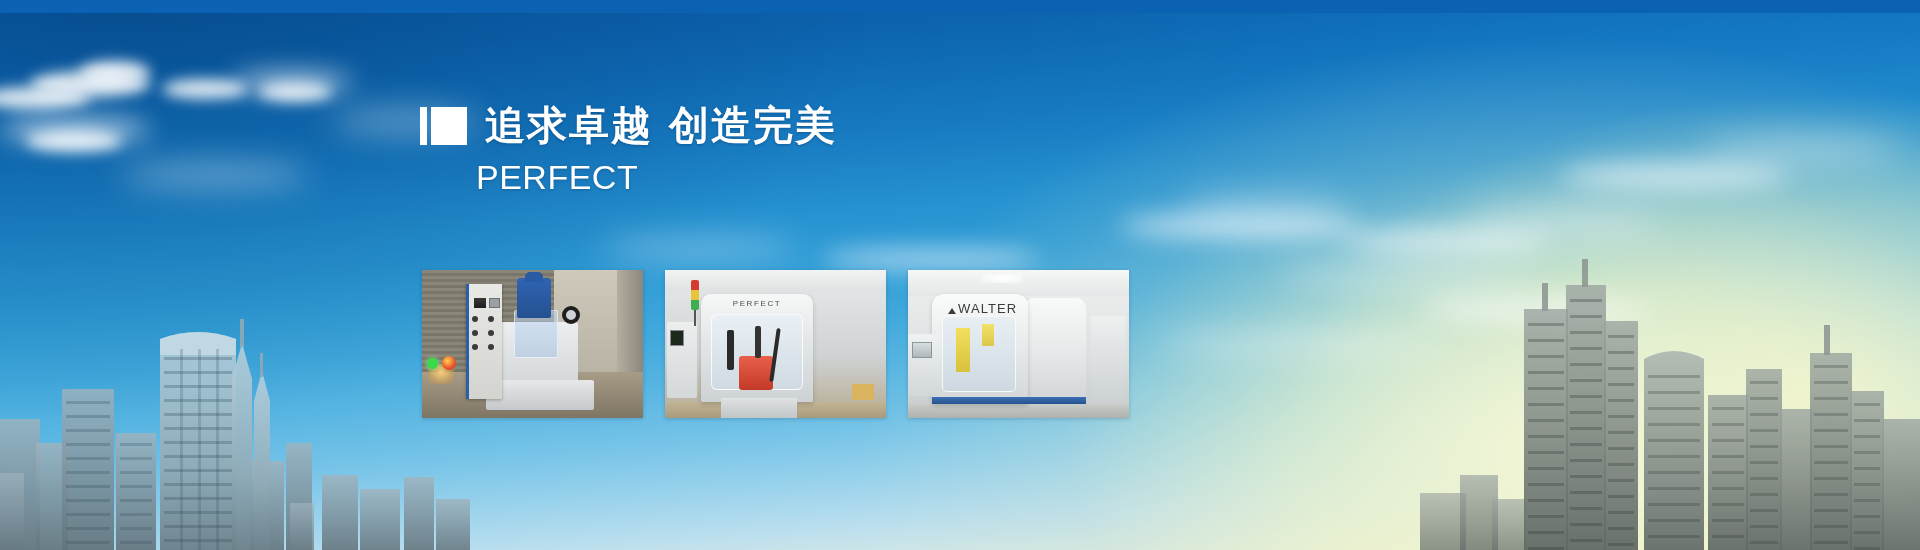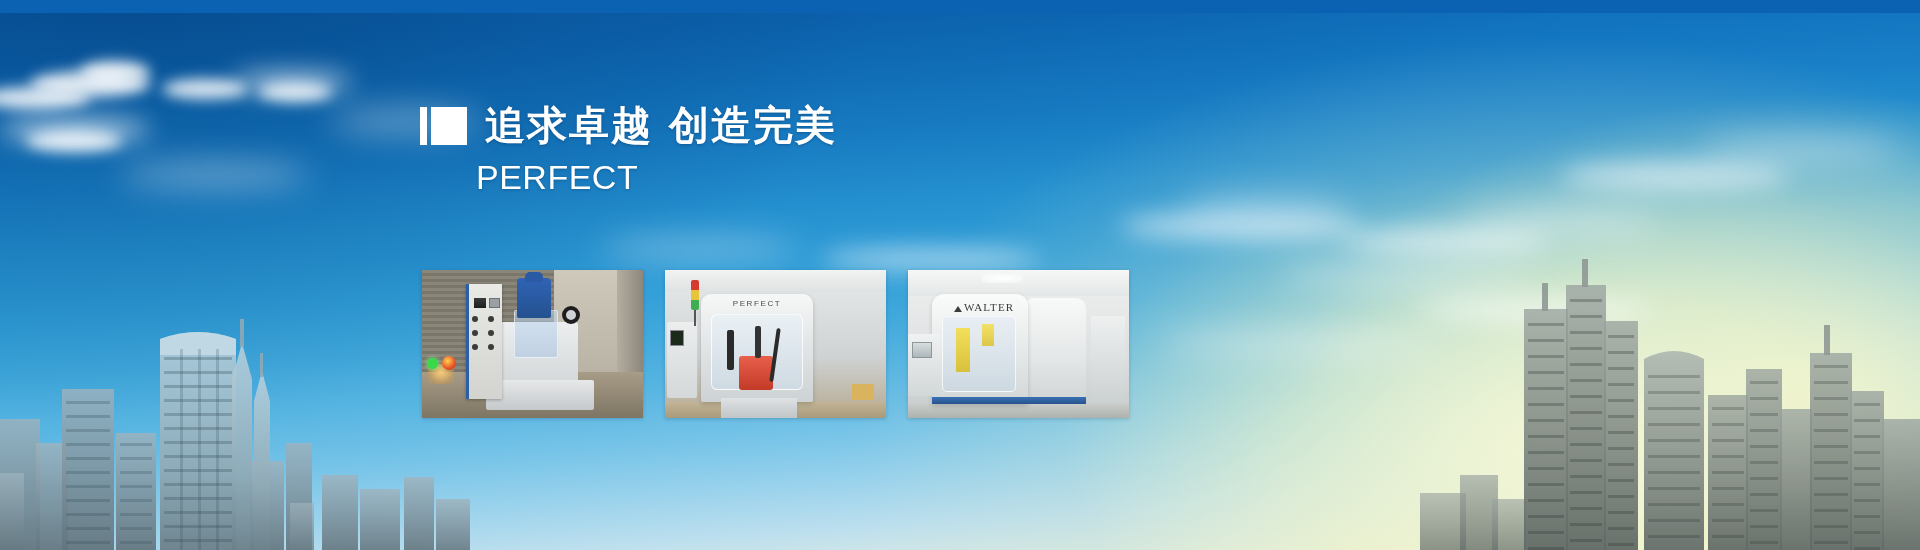--- a/index.html
+++ b/index.html
@@ -332,23 +332,23 @@
     background:linear-gradient(180deg,#f8f9f9 0%,#e5e8e8 55%,#d0d4d5 100%);
     border-radius:10px 10px 2px 2px;
   }
   #photo-3 .glass3 {
     position:absolute; left:34px; top:46px; width:74px; height:76px;
     background:linear-gradient(180deg, rgba(228,236,243,0.72) 0%, rgba(198,214,227,0.6) 100%);
     border:1px solid rgba(255,255,255,0.75);
     border-radius:5px;
   }
   #photo-3 .brand3 {
-    position:absolute; left:46px; top:31px;
-    color:#3b3b3b; font-size:11px; letter-spacing:1.1px;
-    font-family:Liberation Serif, serif;
+    position:absolute; left:40px; top:31px;
+    color:#3b3b3b; font-size:13px; letter-spacing:1.1px;
+    font-family:Liberation Sans, sans-serif;
   }
   #photo-3 .brand3 .tri {
     display:inline-block;
     width:0; height:0;
     border-left:4px solid transparent;
     border-right:4px solid transparent;
     border-bottom:6px solid #3b3b3b;
     margin-right:2px;
     vertical-align:-1px;
   }

